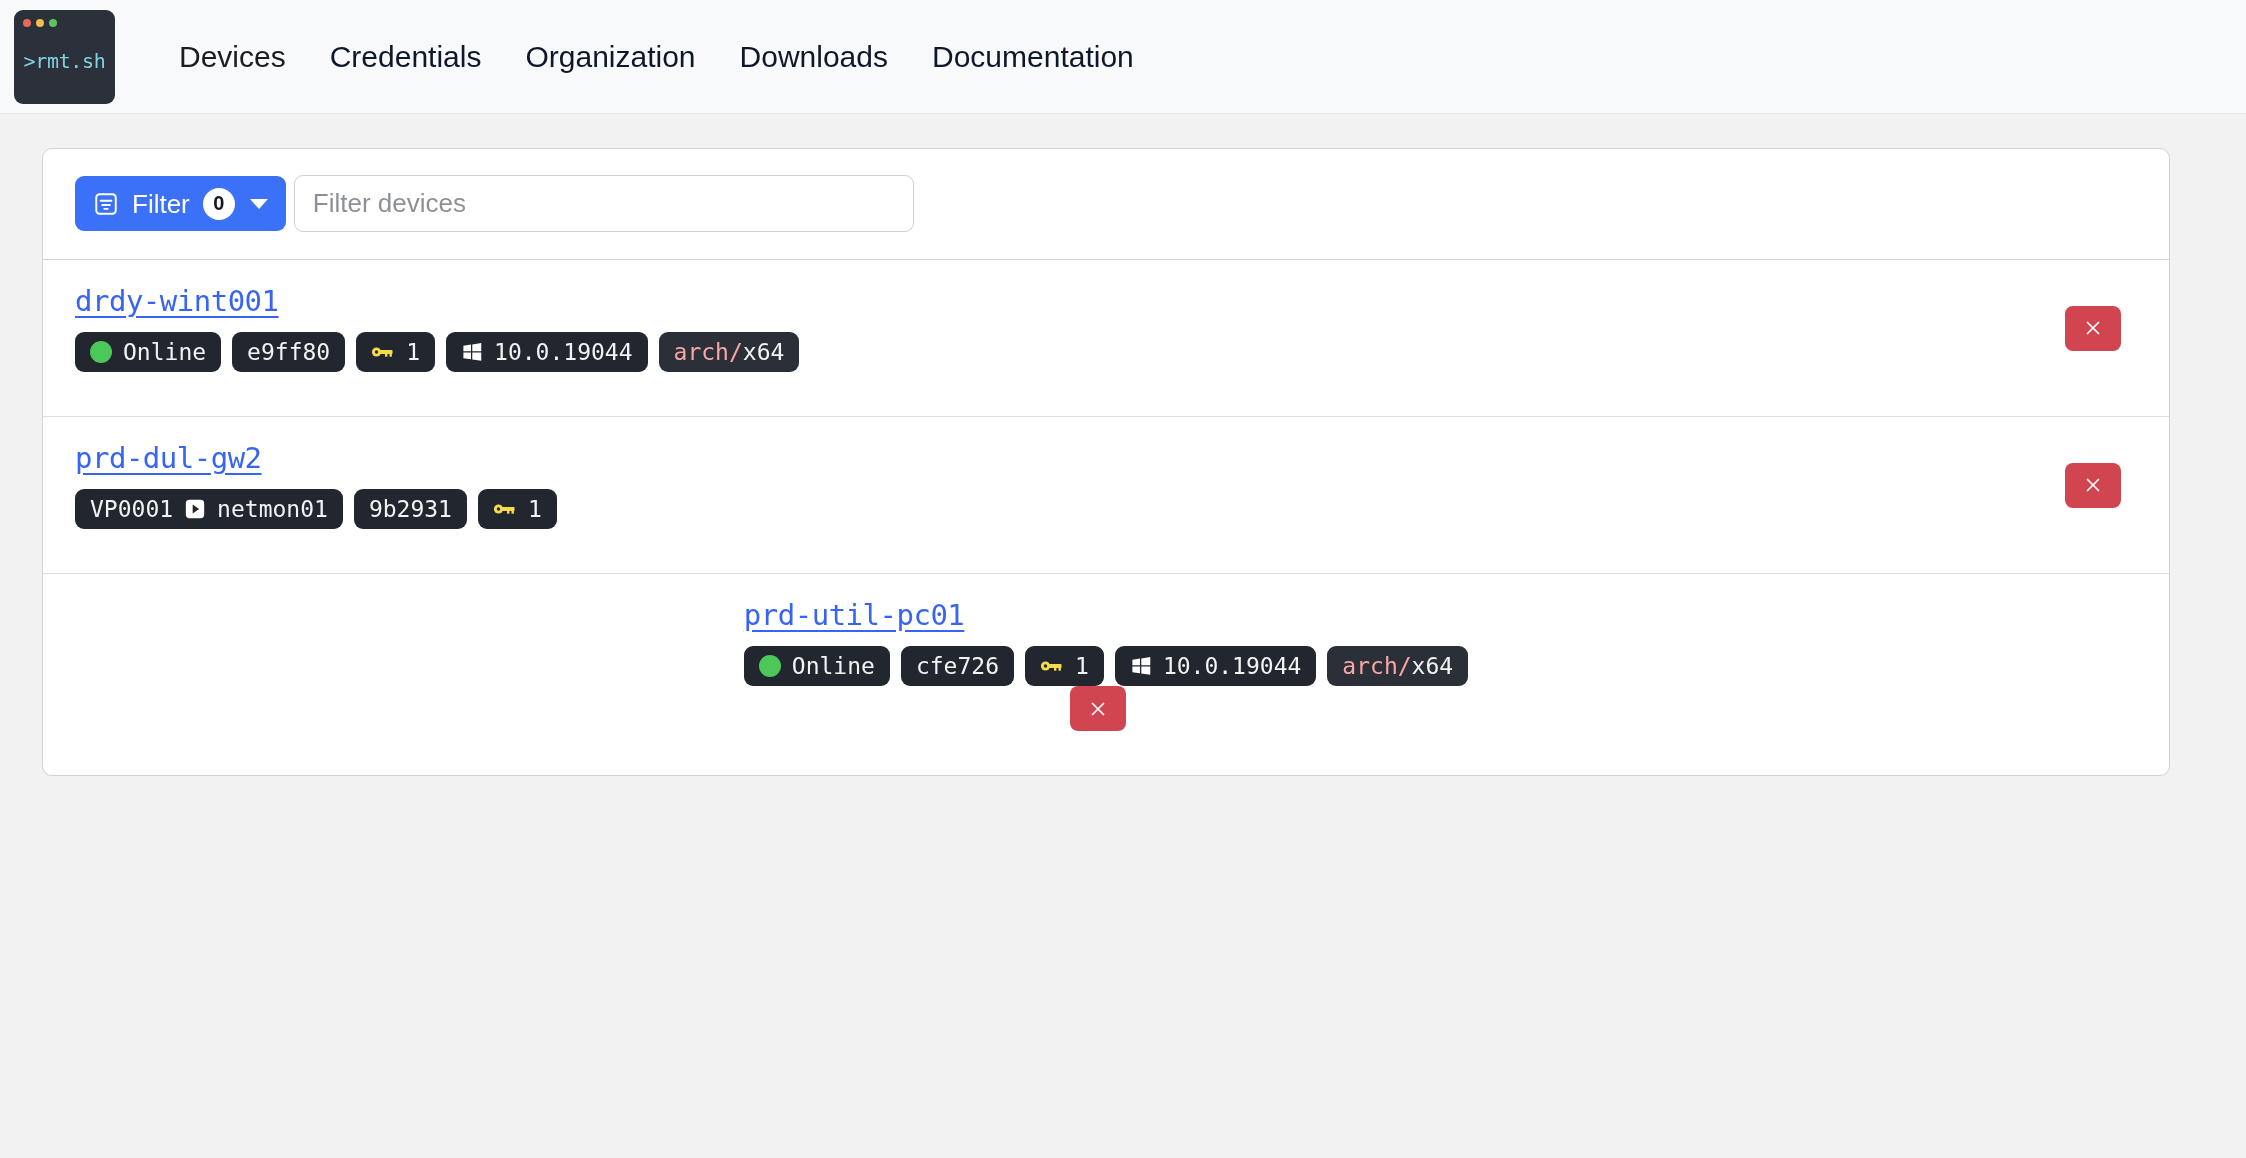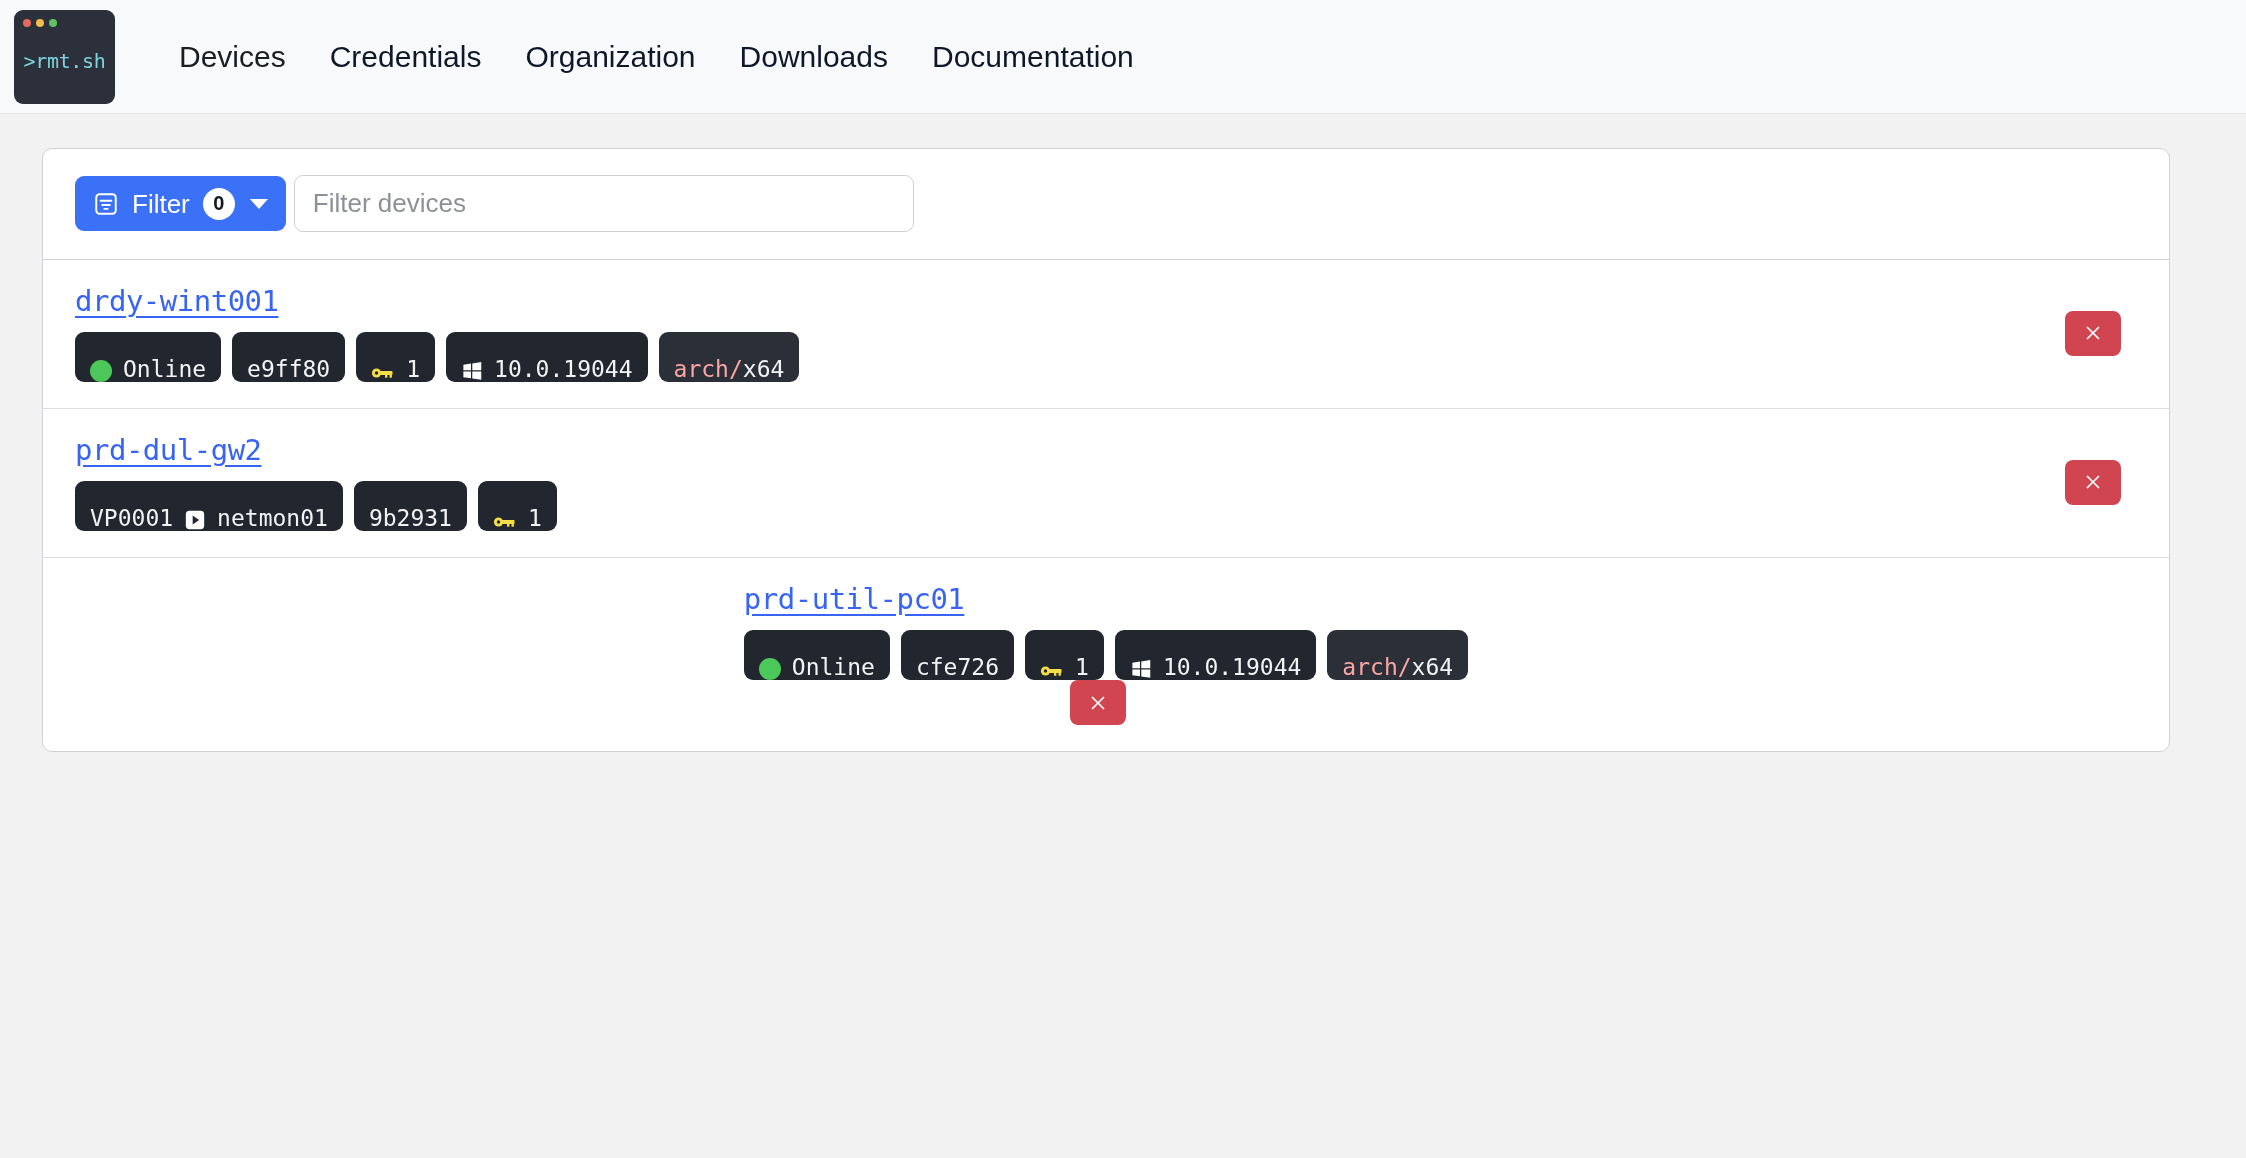--- a/index.html
+++ b/index.html
@@ -140,21 +140,21 @@
     color: #2a2d31;
     padding: 0 18px;
   }
   .filter-input::placeholder { color: #8d9197; }
 
   
   .device-row {
     display: flex;
     align-items: center;
     justify-content: space-between;
-    padding: 24px 32px 26px 32px;
+    padding: 24px 32px 44px 32px;
     border-bottom: 1px solid #dcdee1;
     min-height: 128px;
   }
   .device-row:last-child { border-bottom: none; flex-direction: column; }
 
   .device-main { display: flex; flex-direction: column; gap: 14px; }
 
   .device-name {
     font-family: "DejaVu Sans Mono", monospace;
     font-size: 29px;
@@ -163,25 +163,25 @@
     text-underline-offset: 5px;
     cursor: pointer;
     letter-spacing: -0.5px;
     align-self: flex-start;
   }
 
   .badge-row { display: flex; align-items: center; gap: 11px; flex-wrap: wrap; }
 
   .badge {
     display: inline-flex;
-    align-items: flex-end;
+    align-items: center;
     gap: 11px;
     background: #22262e;
     border-radius: 9px;
-    height: 50px;
+    height: 40px;
     padding: 0 15px;
     font-family: "DejaVu Sans Mono", monospace;
     font-size: 23px;
     color: #f2f3f5;
     white-space: nowrap;
   }
   .badge.muted-pre { background: #2b3038; }
   .badge .pre { color: #fca5a5; }
 
   .status-dot {

